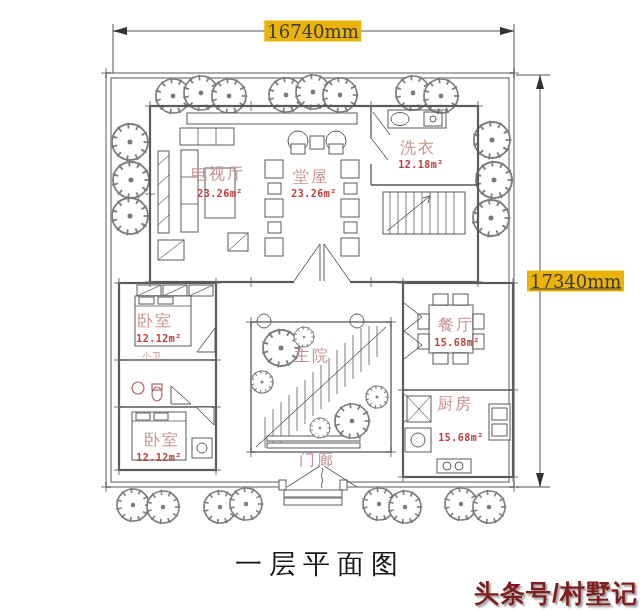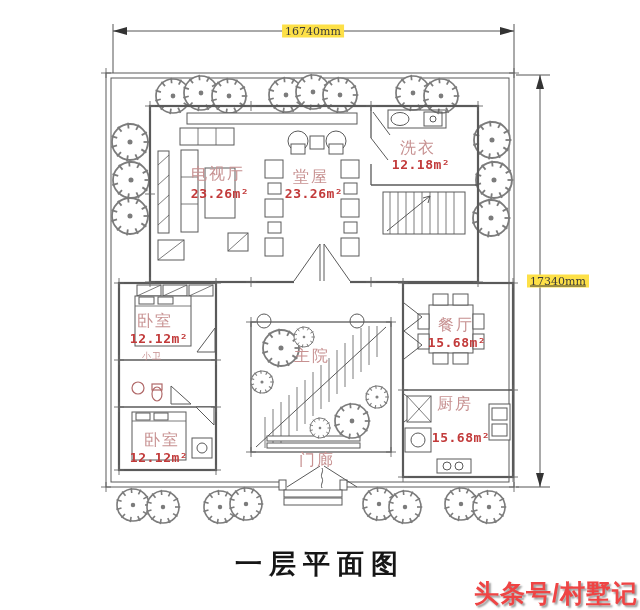--- a/index.html
+++ b/index.html
@@ -14,28 +14,28 @@
   .t  {stroke:var(--line,#5a5a5a);stroke-width:.8;fill:none;}
   .fix{stroke:var(--fixture,#b06868);stroke-width:1.2;fill:none;}
   .wh {fill:#fff;stroke:none;}
   .tree{stroke:#7c7c7c;stroke-width:1;fill:#fff;}
   .dimline{stroke:#555;stroke-width:1;fill:none;}
   .dimarrow{fill:#333;stroke:none;}
   .col{stroke:#666;stroke-width:.9;}
   .lbl{position:absolute;transform:translate(-50%,-50%);white-space:nowrap;}
   .room-name{font-size:16px;color:var(--room-label,#c79191);letter-spacing:2px;}
   .room-name.small{font-size:9px;letter-spacing:1px;}
-  .room-area{font-size:13px;font-weight:bold;color:var(--area-text,#c23a3a);
+  .room-area{font-size:10px;font-weight:bold;color:var(--area-text,#c23a3a);
              font-family:"DejaVu Sans Mono",monospace;letter-spacing:.5px;}
-  .dim{font-size:11px;color:#3a3a3a;background:#fde047;padding:0 3px;
+  .dim{font-size:18px;color:#3a3a3a;background:#eab308;padding:0 3px;
        font-family:"DejaVu Serif",serif;}
   .dim-right{transform:translate(0,-50%);text-decoration:underline;}
-  .title{font-size:27px;font-weight:bold;color:#161616;letter-spacing:7px;}
+  .title{font-size:27px;font-weight:normal;color:#161616;letter-spacing:7px;}
   .watermark{position:absolute;right:2px;top:577px;transform:none;
-             font-size:25px;font-weight:bold;color:#ef4444;letter-spacing:1px;
+             font-size:25px;font-weight:bold;color:#7f1d1d;letter-spacing:1px;
              text-shadow:2px 2px 2px #9b9b9b,-1px -1px 1px #ffffff;}
 </style>
 </head>
 <body>
 
 <div class="canvas">
 
 <svg width="640" height="610" viewBox="0 0 640 610">
   <defs>
     <g id="tree">

